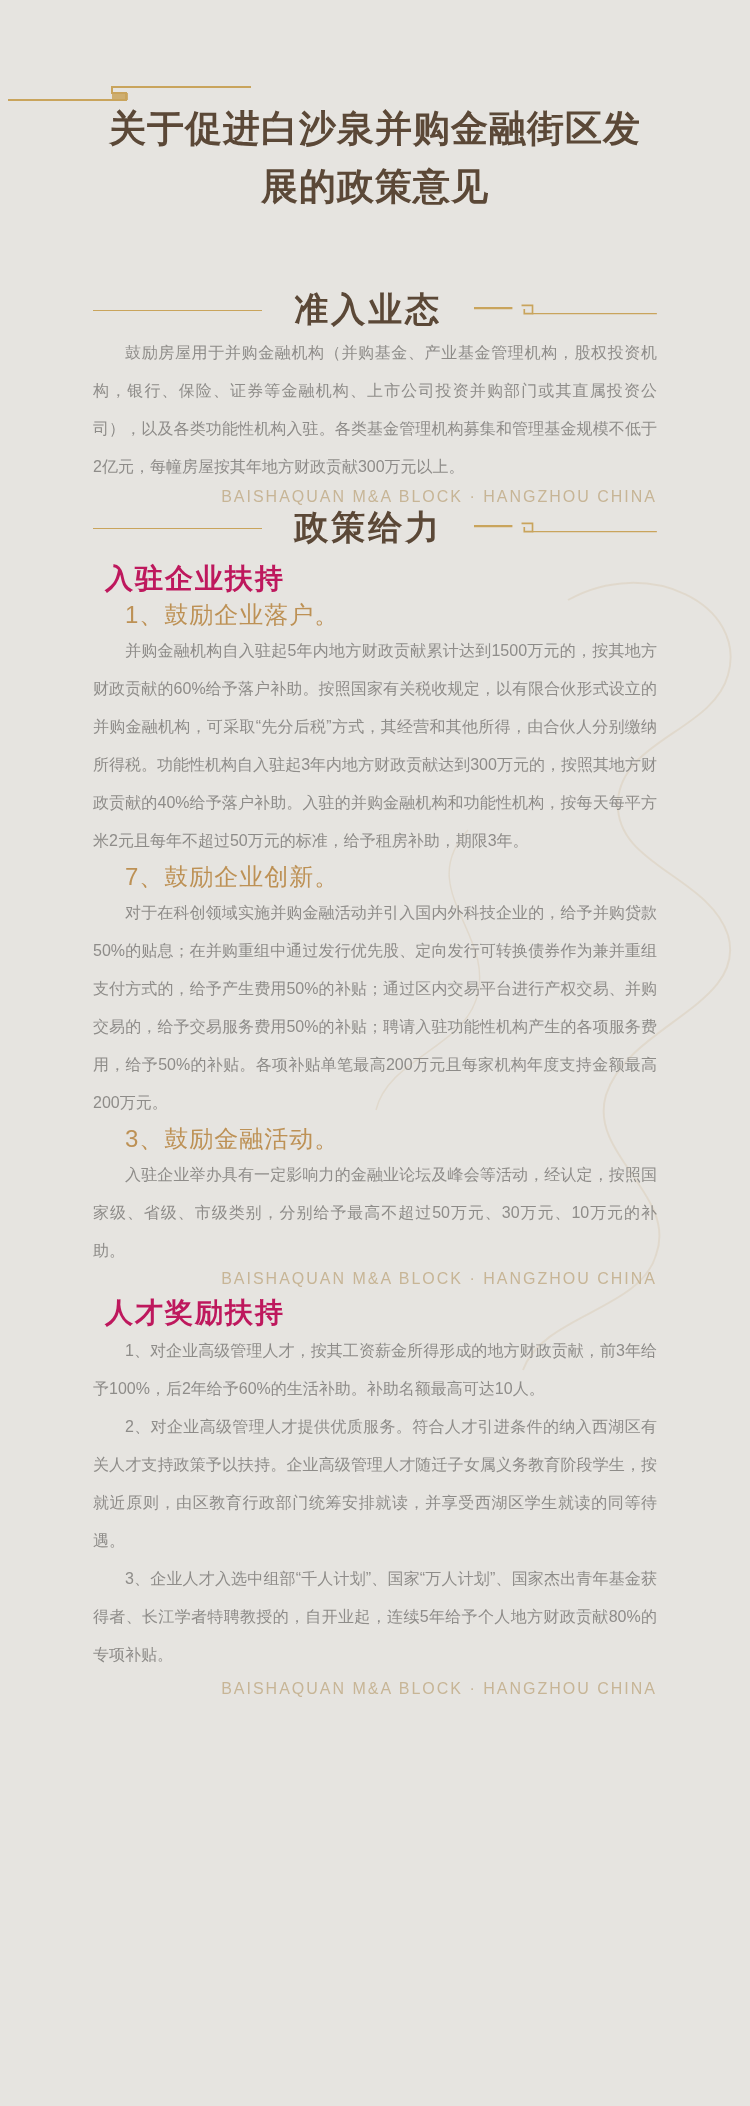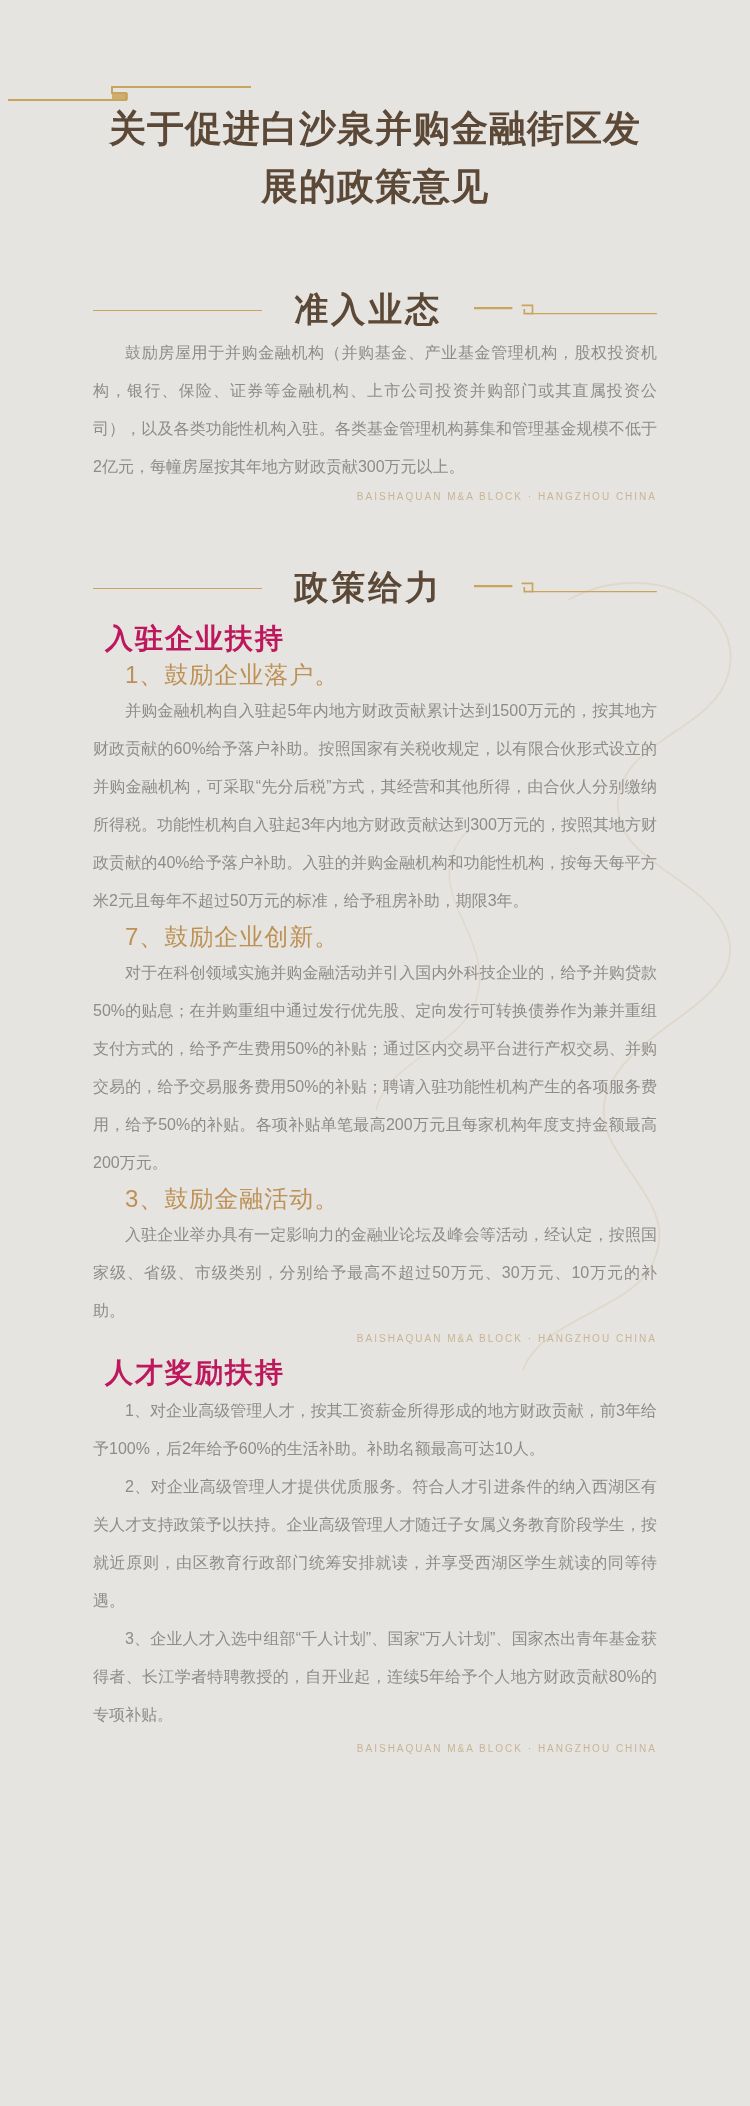--- a/index.html
+++ b/index.html
@@ -45,35 +45,35 @@
   }
   .section-header h2{
     margin:0;
     font-size:34px;
     font-weight:bold;
     letter-spacing:3px;
     color:#5b4837;
     white-space:nowrap;
   }
   .sh-access{margin-top:70px;}
-  .sh-policy{margin-top:60px;}
+  .sh-policy{}
 
   p.body{
     margin:0;
     font-size:16px;
     line-height:38px;
     color:#8e8c89;
     text-align:justify;
     text-indent:2em;
   }
   .intro{margin-top:32px;}
 
   .watermark{
     margin-top:4px;
-    font-size:10px;
+    font-size:16px;
     line-height:14px;
     letter-spacing:2px;
     color:#c7b596;
     text-align:right;
   }
   .wm-2{margin-top:2px;}
   .wm-3{margin-top:8px;}
 
   h3.subsection{
     margin:8px 0 0 12px;

